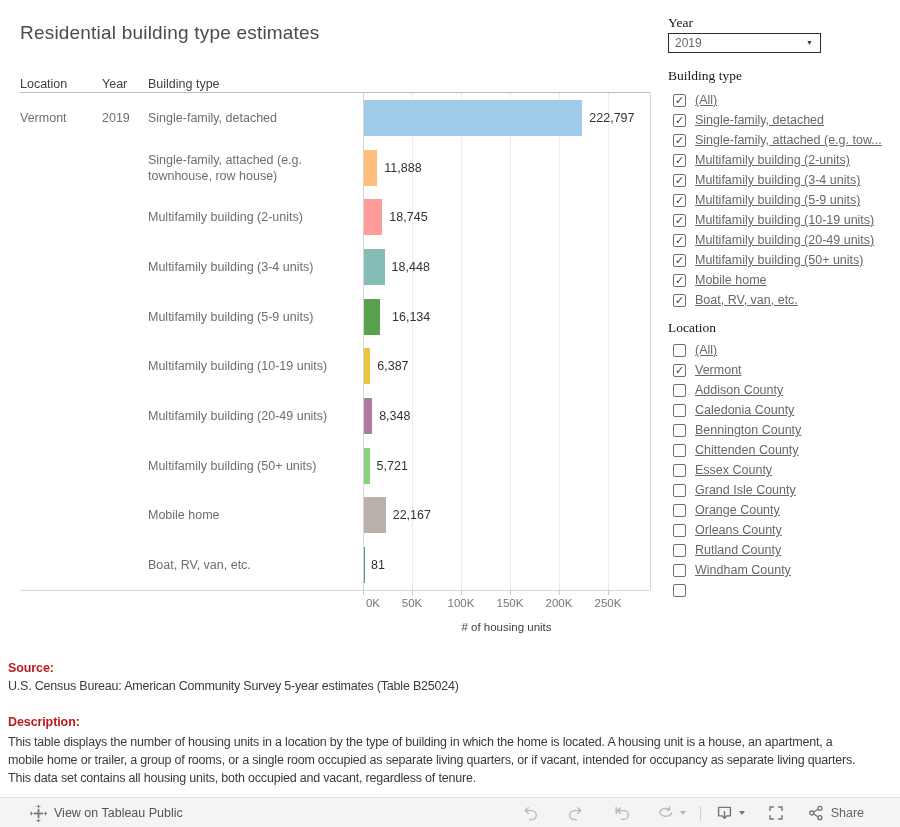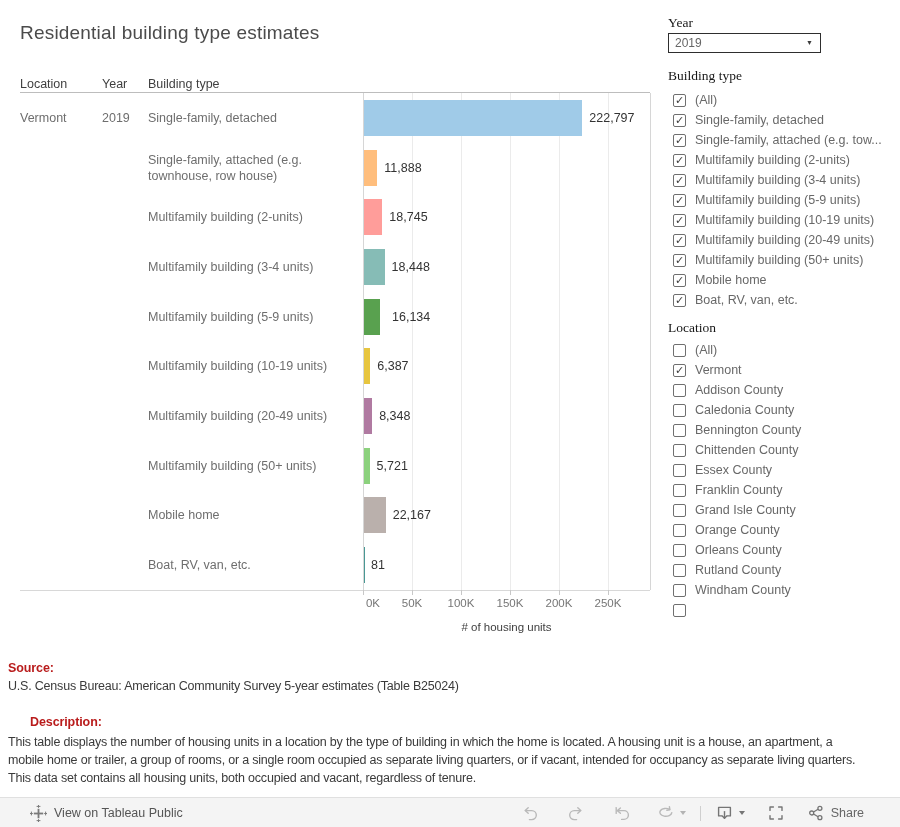--- a/index.html
+++ b/index.html
@@ -34,21 +34,21 @@
   .filters { position:absolute; left:668px; top:0; width:230px; }
   .filter-title { position:absolute; font-family:"Liberation Serif","DejaVu Serif",serif; font-size:13.5px; color:#161616; }
   .dropdown { position:absolute; left:0px; top:33px; width:153px; height:20px; border:1px solid #2e2e2e; background:#fff; cursor:pointer; }
   .dropdown .dd-text { position:absolute; left:6px; top:50%; transform:translateY(-50%); font-size:12px; color:#666; }
   .dropdown .dd-caret { position:absolute; right:7px; top:50%; transform:translateY(-52%); font-size:7px; color:#3c3c3c; }
 
   .check-list { position:absolute; left:0; width:230px; }
   .check-item { position:relative; height:20px; display:flex; align-items:center; padding-left:5px; cursor:pointer; }
   .cb { width:13px; height:13px; border:1px solid #6f6f6f; border-radius:2px; background:#fff; flex:0 0 13px;
         font-size:11px; line-height:11px; color:#3c3c3c; text-align:center; }
-  .cb-label { margin-left:9px; font-size:12.5px; color:#686868; white-space:nowrap; }
+  .cb-label { margin-left:9px; font-size:12.5px; color:#686868; white-space:nowrap;text-decoration:underline; }
   #loc-list { overflow:hidden; height:288px; }
 
   .src-h, .desc-h { position:absolute; left:8px; font-size:12.5px; font-weight:bold; color:#b91c1c; letter-spacing:-.1px; }
   .src-t { position:absolute; left:8px; top:679px; font-size:12.5px; color:#3a3a3a; letter-spacing:-.2px; }
   .desc-t { position:absolute; left:8px; top:733px; width:848px; font-size:12.5px; line-height:18.2px; color:#3a3a3a; letter-spacing:-.2px; }
 
   .toolbar { position:absolute; left:0; top:797px; width:900px; height:30px; background:#f4f4f4; border-top:1px solid #e0e0e0; }
   .tb-left { position:absolute; left:30px; top:0; height:30px; display:flex; align-items:center; cursor:pointer; }
   .tb-left .tb-text { margin-left:7px; font-size:12.5px; color:#555; }
   .tb-right { position:absolute; right:36px; top:0; height:30px; display:flex; align-items:center; }
@@ -232,24 +232,20 @@
           <div class="check-item">
             <span class="cb"></span>
             <span class="cb-label">Chittenden County</span>
           </div>
           <div class="check-item">
             <span class="cb"></span>
             <span class="cb-label">Essex County</span>
           </div>
           <div class="check-item">
             <span class="cb"></span>
-            <span class="cb-label">Franklin County</span>
-          </div>
-          <div class="check-item">
-            <span class="cb"></span>
             <span class="cb-label">Grand Isle County</span>
           </div>
           <div class="check-item">
             <span class="cb"></span>
             <span class="cb-label">Orange County</span>
           </div>
           <div class="check-item">
             <span class="cb"></span>
             <span class="cb-label">Orleans County</span>
           </div>
@@ -263,21 +259,21 @@
           </div>
           <div class="check-item">
             <span class="cb"></span>
             <span class="cb-label"></span>
           </div>
         </div>
     </div>
 
     <div class="src-h" style="top:661px;">Source:</div>
     <div class="src-t">U.S. Census Bureau: American Community Survey 5-year estimates (Table B25024)</div>
-    <div class="desc-h" style="top:715px;margin-left:22px;">Description:</div>
+    <div class="desc-h" style="top:715px;">Description:</div>
     <div class="desc-t">This table displays the number of housing units in a location by the type of building in which the home is located. A housing unit is a house, an apartment, a mobile home or trailer, a group of rooms, or a single room occupied as separate living quarters, or if vacant, intended for occupancy as separate living quarters. This data set contains all housing units, both occupied and vacant, regardless of tenure.</div>
   </div>
 
   <div class="toolbar">
     <div class="tb-left">
       <span>
         <svg width="17" height="17" viewBox="0 0 17 17" fill="#7a7a7a">
           <rect x="7.6" y="3.8" width="1.8" height="9.4"></rect>
             <rect x="3.8" y="7.6" width="9.4" height="1.8"></rect>
           <rect x="8" y="0" width="1" height="2.8"></rect>

